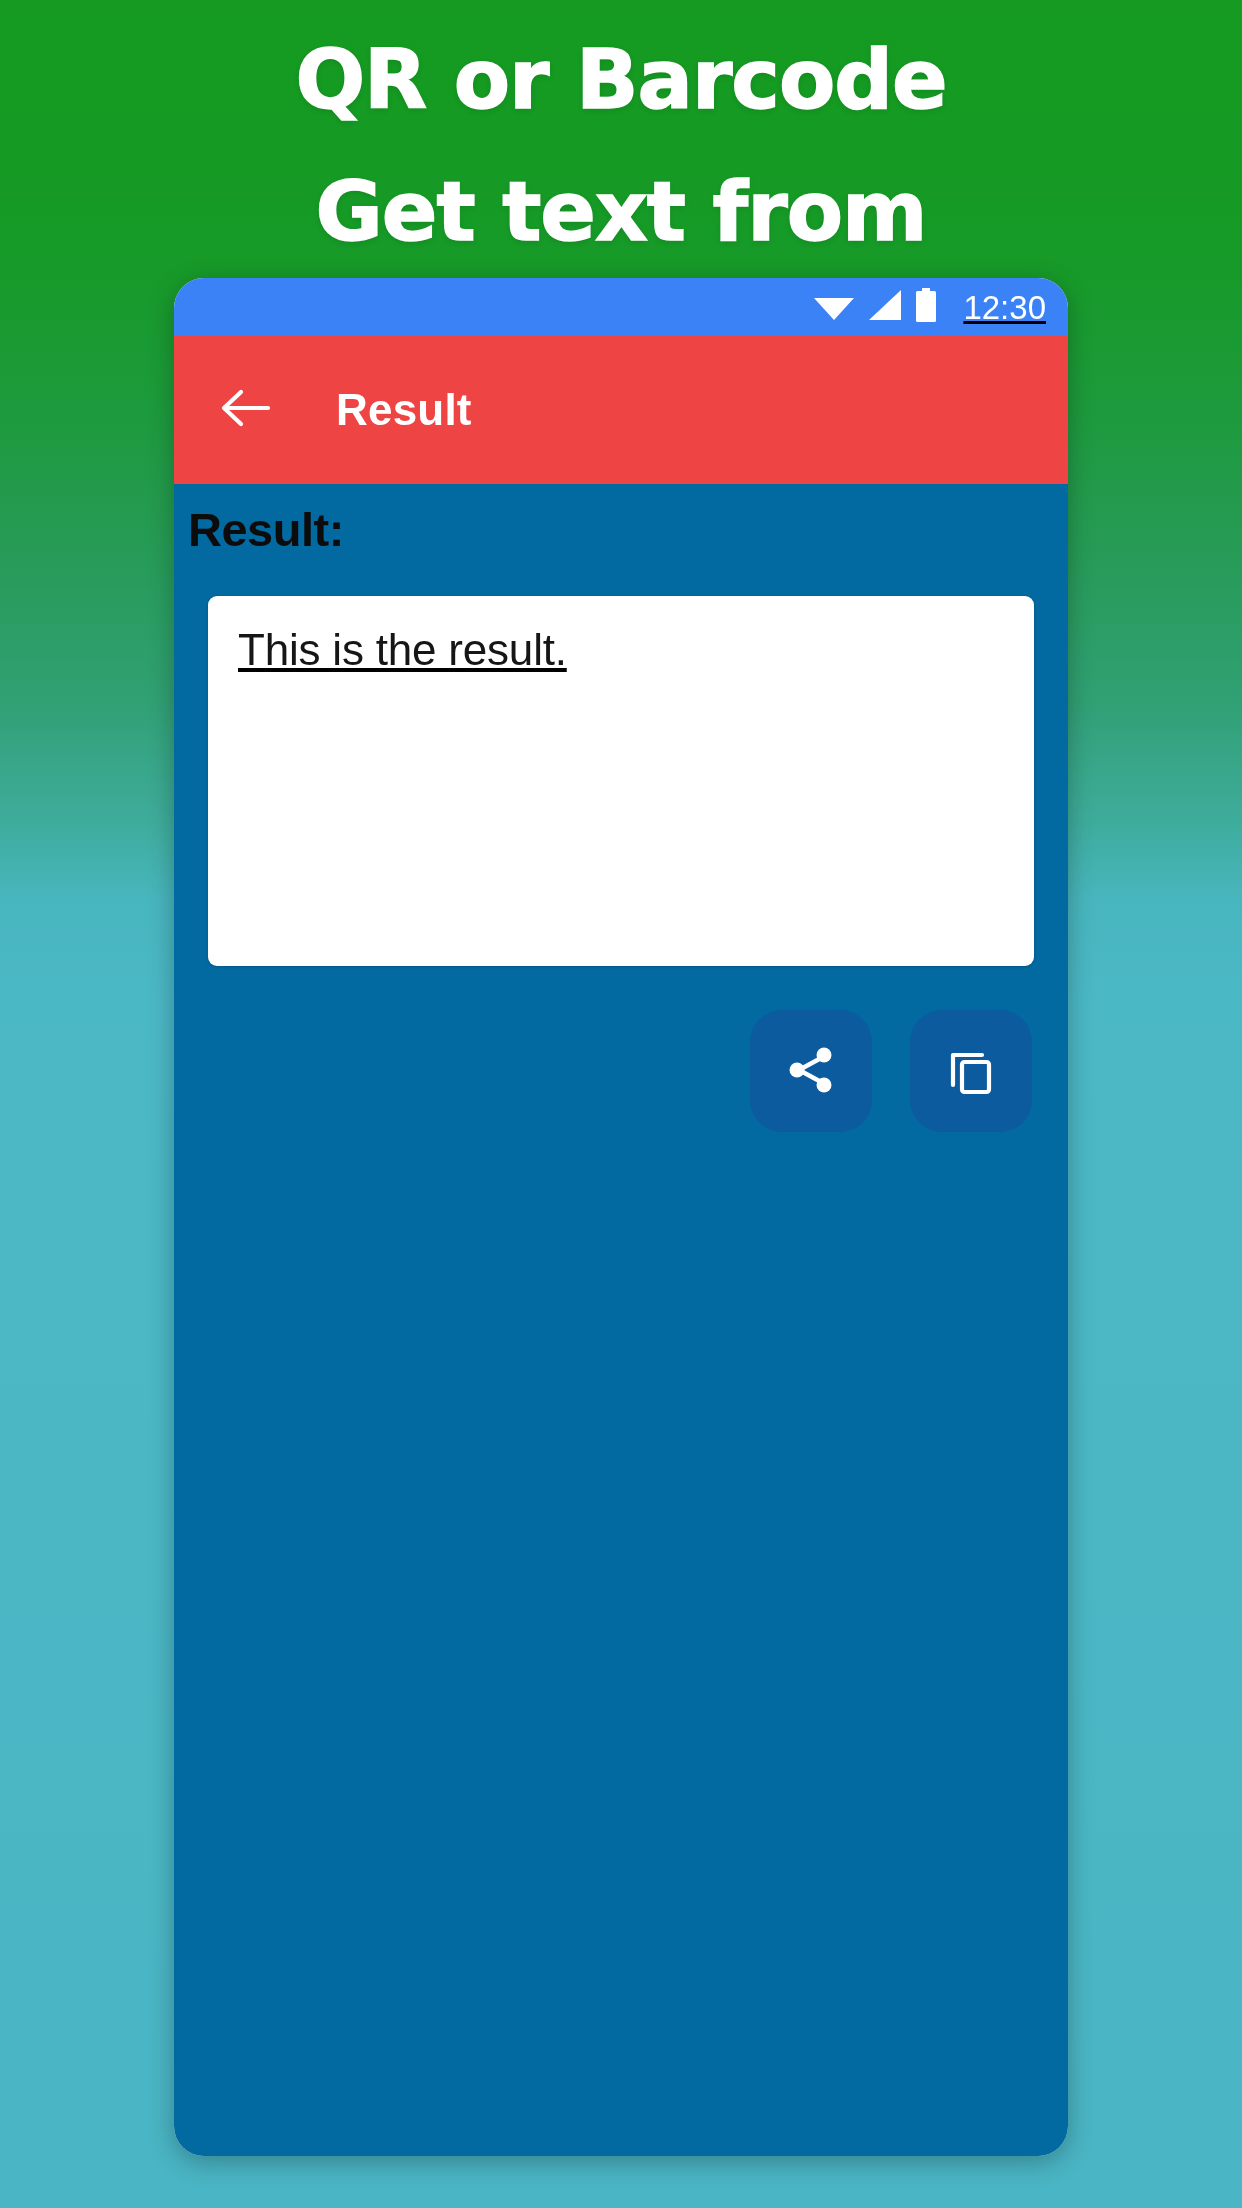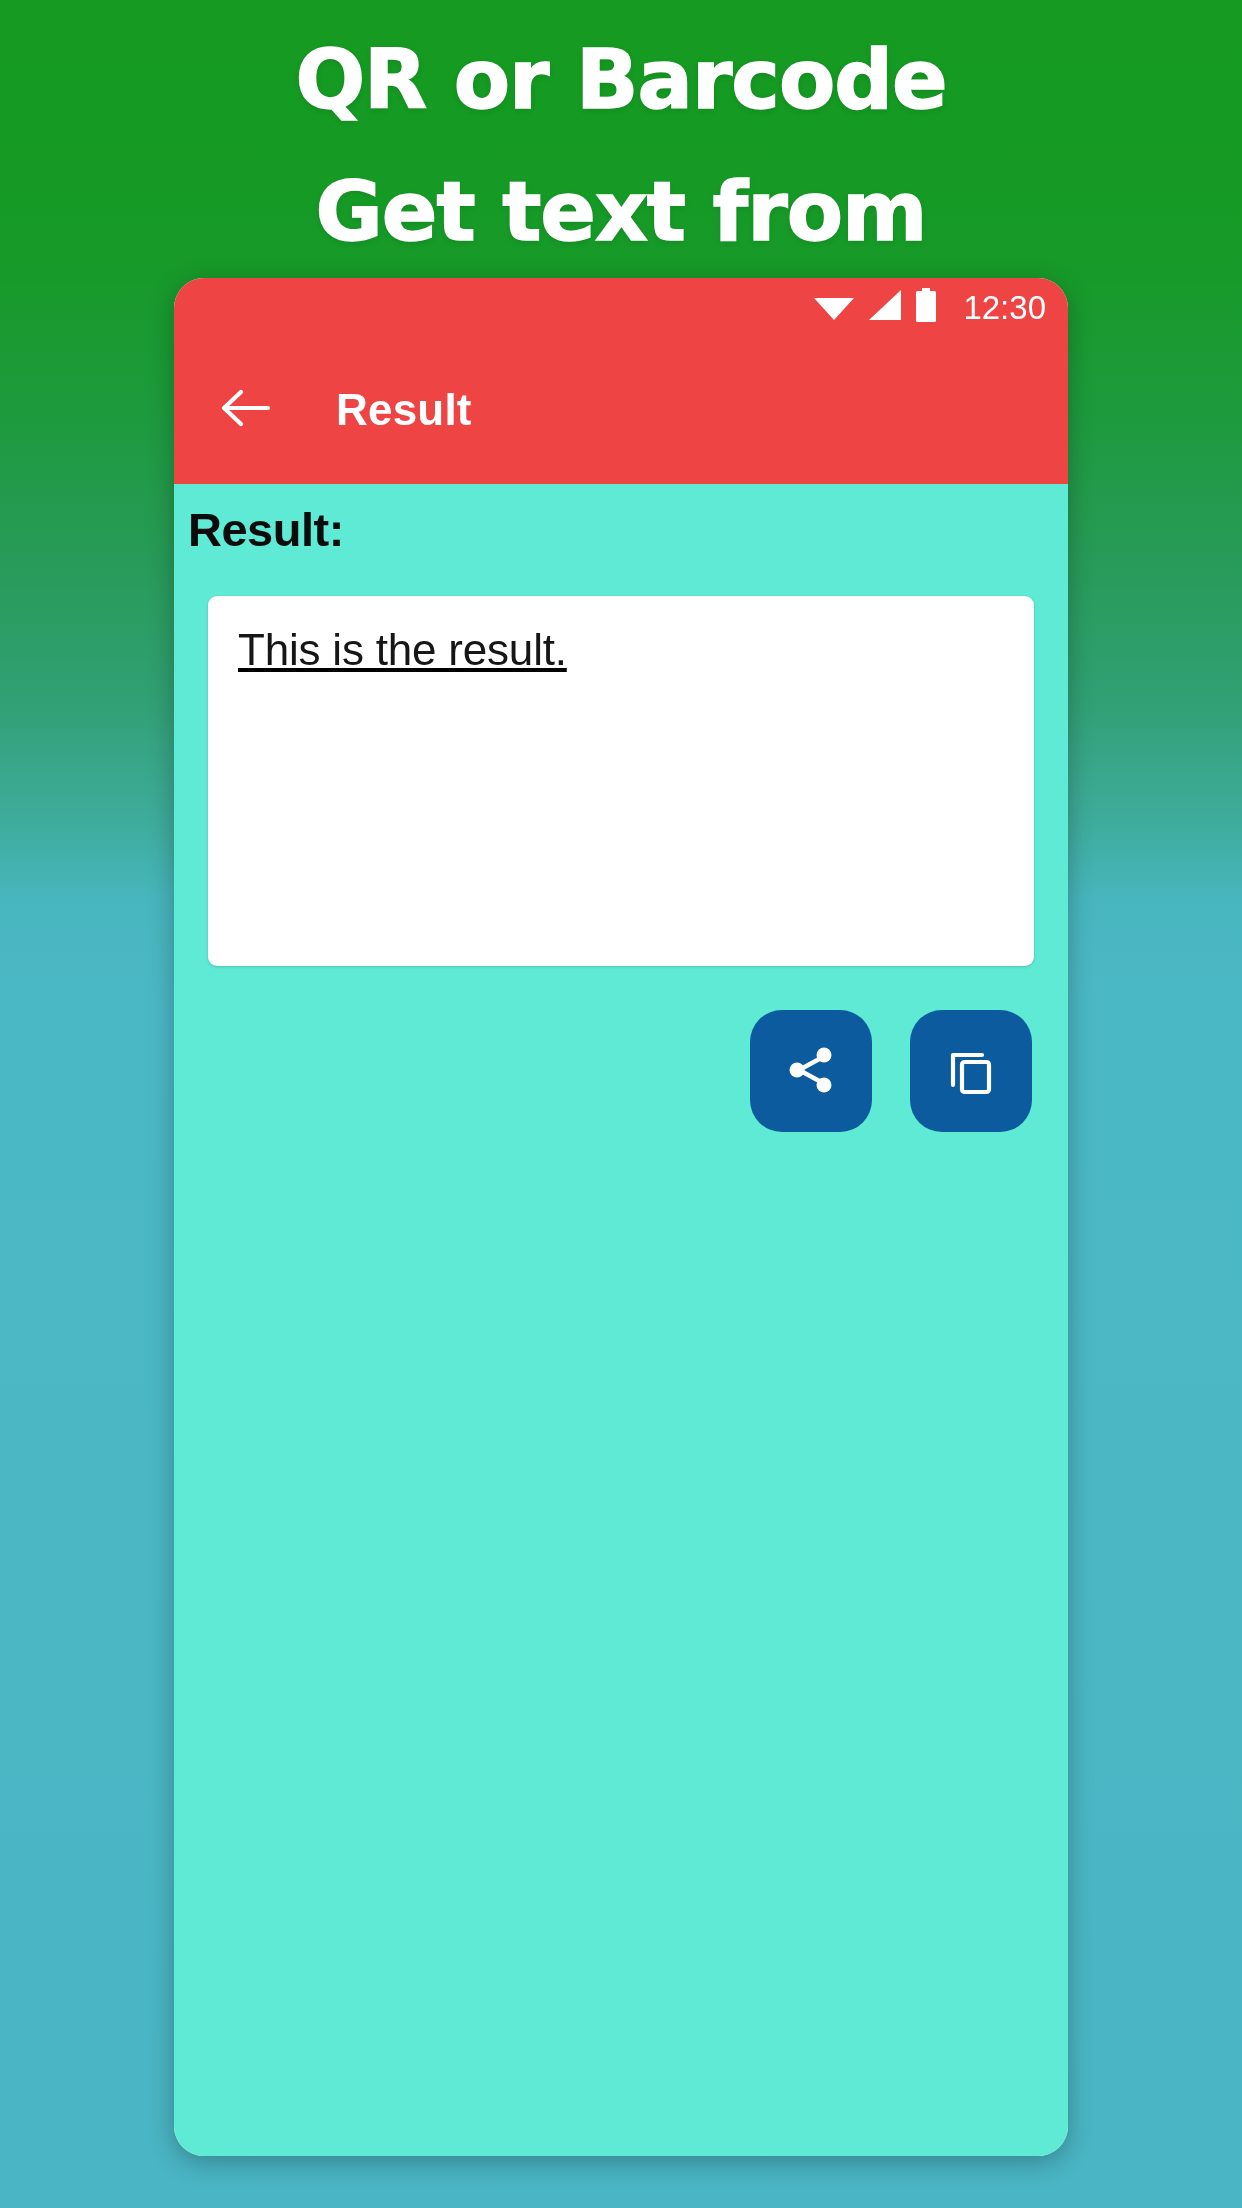--- a/index.html
+++ b/index.html
@@ -63,26 +63,27 @@
     border-radius: 30px;
     overflow: hidden;
     box-shadow: 0 6px 26px rgba(0,0,0,0.28);
     background: #f7f8f8;
   }
 
   
   #status-bar {
     position: relative;
     height: 58px;
-    background: #ef4444;
+    background: #3b82f6;
     display: flex;
     align-items: center;
     justify-content: flex-end;
     padding-right: 22px;
     box-sizing: border-box;
+    text-decoration: underline;
   }
   .statusbar-icons {
     display: flex;
     align-items: center;
     gap: 12px;
   }
   .sb-icon { display: block; }
   #status-time {
     color: #ffffff;
     font-size: 33px;
@@ -117,21 +118,21 @@
     font-size: 44px;
     font-weight: bold;
     margin-left: 62px;
     letter-spacing: 0.2px;
     white-space: nowrap;
   }
 
   
   #screen-body {
     position: relative;
-    background: #5eead4;
+    background: #0369a1;
     height: calc(1878px - 58px - 116px);
     box-sizing: border-box;
     padding: 10px;
   }
 
   #result-label {
     position: absolute;
     left: 14px;
     top: 18px;
     font-size: 47px;

